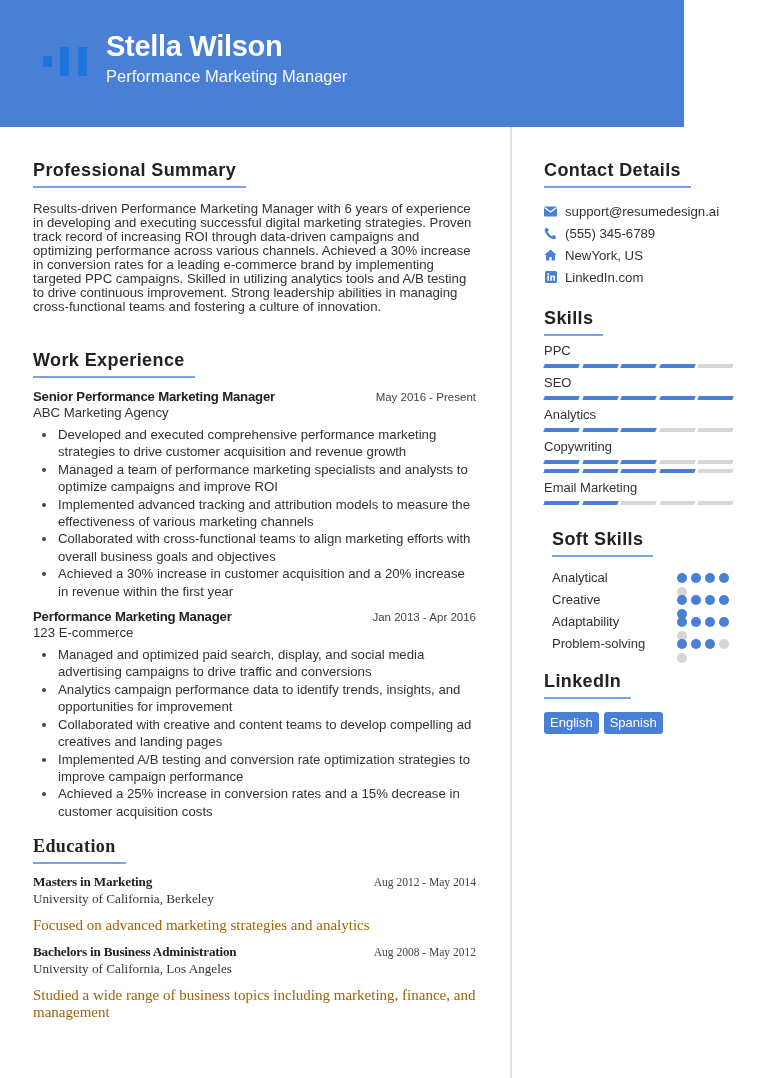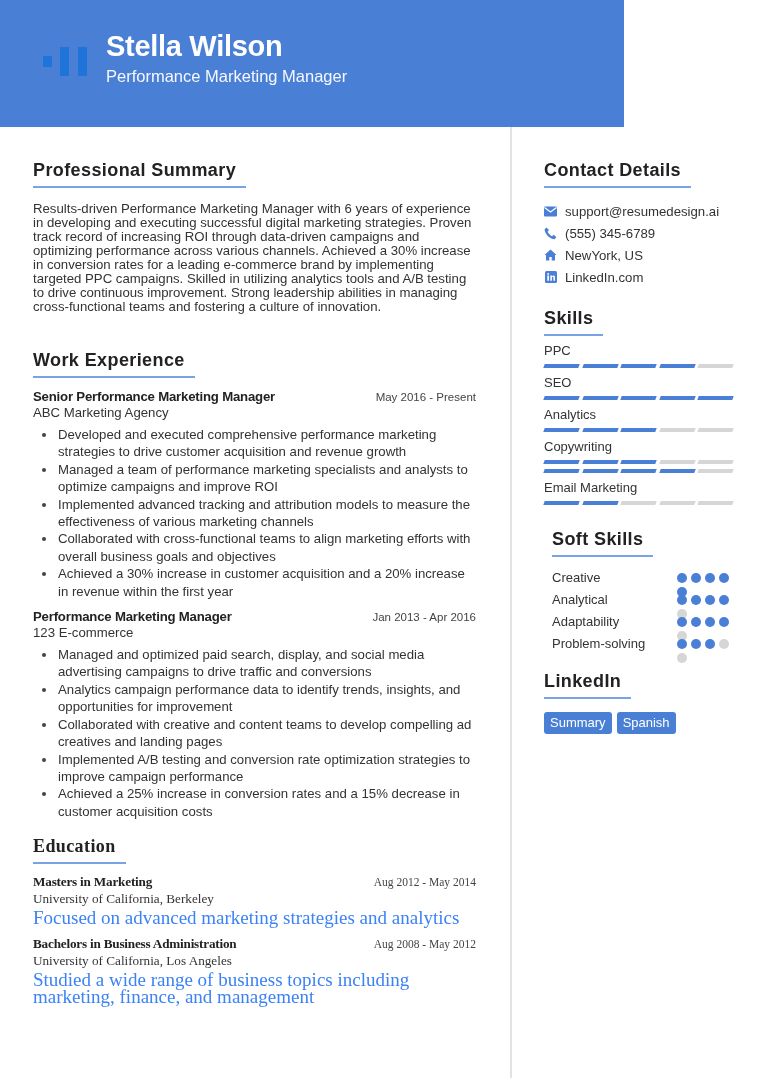--- a/index.html
+++ b/index.html
@@ -1,19 +1,19 @@
 <!DOCTYPE html>
 <html><head>
 <meta charset="utf-8">
 <style>
   * { box-sizing: border-box; margin: 0; padding: 0; }
   html, body { width: 768px; height: 1078px; background: #ffffff; overflow: hidden; }
   body { font-family: "Liberation Sans", sans-serif; color: #333333; position: relative; }
 
-  .header { position: absolute; left: 0; top: 0; width: 624px; height: 127px; background: #4a7fd6; }
+  .header { position: absolute; left: 0; top: 0; width: 684px; height: 127px; background: #4a7fd6; }
   .logo { position: absolute; left: 43px; top: 47px; width: 46px; height: 30px; }
   .logo .bar { position: absolute; background: #1f74da; }
   .logo .b1 { left: 0; top: 9px; width: 9px; height: 11px; }
   .logo .b2 { left: 17px; top: 0; width: 9px; height: 29px; }
   .logo .b3 { left: 35px; top: 0; width: 9px; height: 29px; }
   .name { position: absolute; left: 106px; top: 30px; color: #ffffff; font-size: 29px; font-weight: bold; letter-spacing: -0.3px; }
   .role { position: absolute; left: 106px; top: 67px; color: #ffffff; font-size: 16.5px; opacity: 0.95; }
 
   .divider { position: absolute; left: 510px; top: 127px; width: 2px; height: 951px; background: #e2e2e2; }
 
@@ -25,21 +25,21 @@
 
   .job { margin-top: 0; }
   .row { display: flex; justify-content: space-between; align-items: baseline; }
   .job-title { font-size: 13.2px; font-weight: bold; color: #222; letter-spacing: -0.2px; }
   .date { font-size: 11.5px; color: #444; }
   .company { font-size: 13.2px; color: #333; line-height: 17px; }
   ul.bullets { list-style: none; margin-top: 5px; }
   ul.bullets li { position: relative; padding-left: 25px; font-size: 13.2px; line-height: 17.4px; color: #333; }
   ul.bullets li::before { content: ""; position: absolute; left: 9px; top: 7px; width: 4px; height: 4px; background: #444; border-radius: 50%; }
 
-  .edu-desc { font-size: 19px; line-height: 17.4px; color: #3b82f6; margin-top: 2px; }
+  .edu-desc { font-size: 15px; line-height: 17.4px; color: #a16207; margin-top: 10px; }
 
   .contact { margin-top: 12px; }
   .contact-item { display: flex; align-items: center; height: 22px; font-size: 13.2px; color: #333; }
   .c-icon { width: 13px; height: 13px; margin-right: 8px; display: inline-flex; align-items: center; justify-content: center; }
 
   .skill-label { font-size: 13px; color: #333; line-height: 17px; margin-top: 6px; }
   .skill-bar { display: flex; gap: 4px; margin-top: 5px; width: 189px; }
   .seg { width: 34.6px; height: 4px; transform: skewX(-20deg); }
   .seg.on { background: #4a7fd6; }
   .seg.off { background: #d6d6d6; }
@@ -236,33 +236,33 @@
             <div class="seg off" style="background: rgb(214, 214, 214);"></div>
             <div class="seg off" style="background: rgb(214, 214, 214);"></div>
           </div>
         </div>
       </div>
   </section>
 
   <section style="margin-top:24px;margin-left:8px;">
     <div class="sec-title">Soft Skills</div>
     <div class="soft-list" id="soft">
+        <div class="soft-row"><span>Analytical</span><div class="dots">
+            <span class="dot on" style="background: rgb(74, 127, 214);"></span>
+            <span class="dot on" style="background: rgb(74, 127, 214);"></span>
+            <span class="dot on" style="background: rgb(74, 127, 214);"></span>
+            <span class="dot on" style="background: rgb(74, 127, 214);"></span>
+            <span class="dot off" style="background: rgb(214, 214, 214);"></span>
+          </div></div>
         <div class="soft-row"><span>Creative</span><div class="dots">
             <span class="dot on" style="background: rgb(74, 127, 214);"></span>
             <span class="dot on" style="background: rgb(74, 127, 214);"></span>
             <span class="dot on" style="background: rgb(74, 127, 214);"></span>
             <span class="dot on" style="background: rgb(74, 127, 214);"></span>
             <span class="dot on" style="background: rgb(74, 127, 214);"></span>
-          </div></div>
-        <div class="soft-row"><span>Analytical</span><div class="dots">
-            <span class="dot on" style="background: rgb(74, 127, 214);"></span>
-            <span class="dot on" style="background: rgb(74, 127, 214);"></span>
-            <span class="dot on" style="background: rgb(74, 127, 214);"></span>
-            <span class="dot on" style="background: rgb(74, 127, 214);"></span>
-            <span class="dot off" style="background: rgb(214, 214, 214);"></span>
           </div></div>
         <div class="soft-row"><span>Adaptability</span><div class="dots">
             <span class="dot on" style="background: rgb(74, 127, 214);"></span>
             <span class="dot on" style="background: rgb(74, 127, 214);"></span>
             <span class="dot on" style="background: rgb(74, 127, 214);"></span>
             <span class="dot on" style="background: rgb(74, 127, 214);"></span>
             <span class="dot off" style="background: rgb(214, 214, 214);"></span>
           </div></div>
         <div class="soft-row"><span>Problem-solving</span><div class="dots">
             <span class="dot on" style="background: rgb(74, 127, 214);"></span>
@@ -270,17 +270,17 @@
             <span class="dot on" style="background: rgb(74, 127, 214);"></span>
             <span class="dot off" style="background: rgb(214, 214, 214);"></span>
             <span class="dot off" style="background: rgb(214, 214, 214);"></span>
           </div></div>
       </div>
   </section>
 
   <section style="margin-top:16px;">
     <div class="sec-title">LinkedIn</div>
     <div class="langs" id="langs">
-        <span class="lang">Summary</span>
+        <span class="lang">English</span>
         <span class="lang">Spanish</span>
       </div>
   </section>
 </div>
 
 </body></html>

